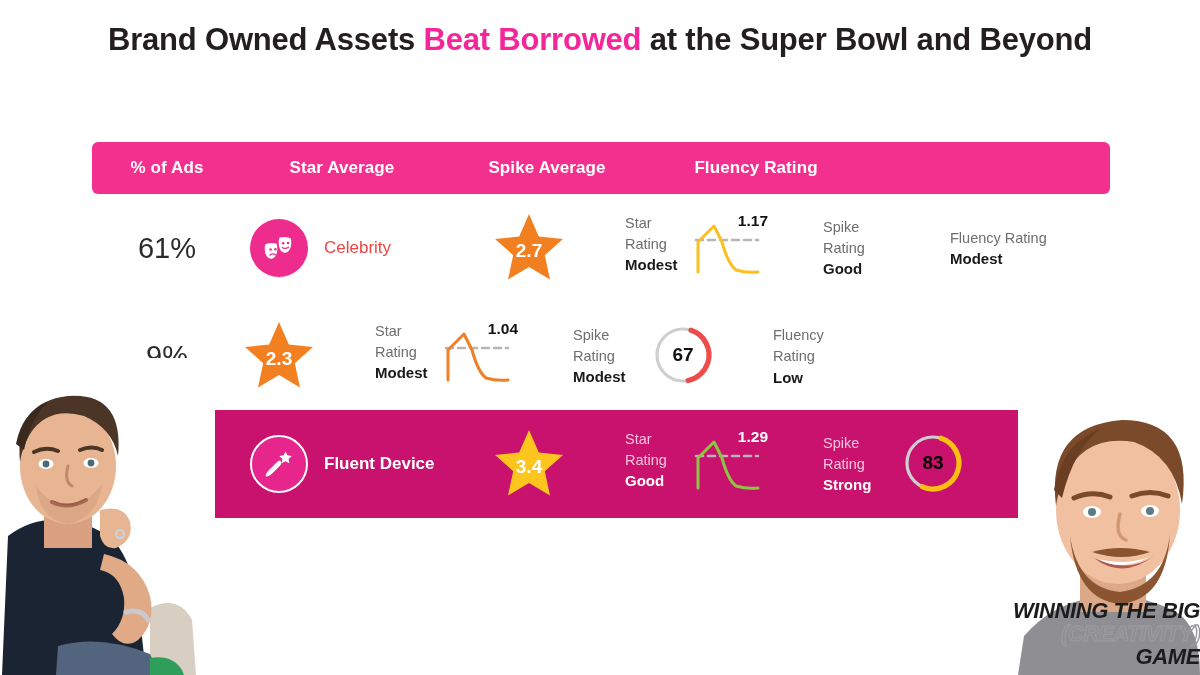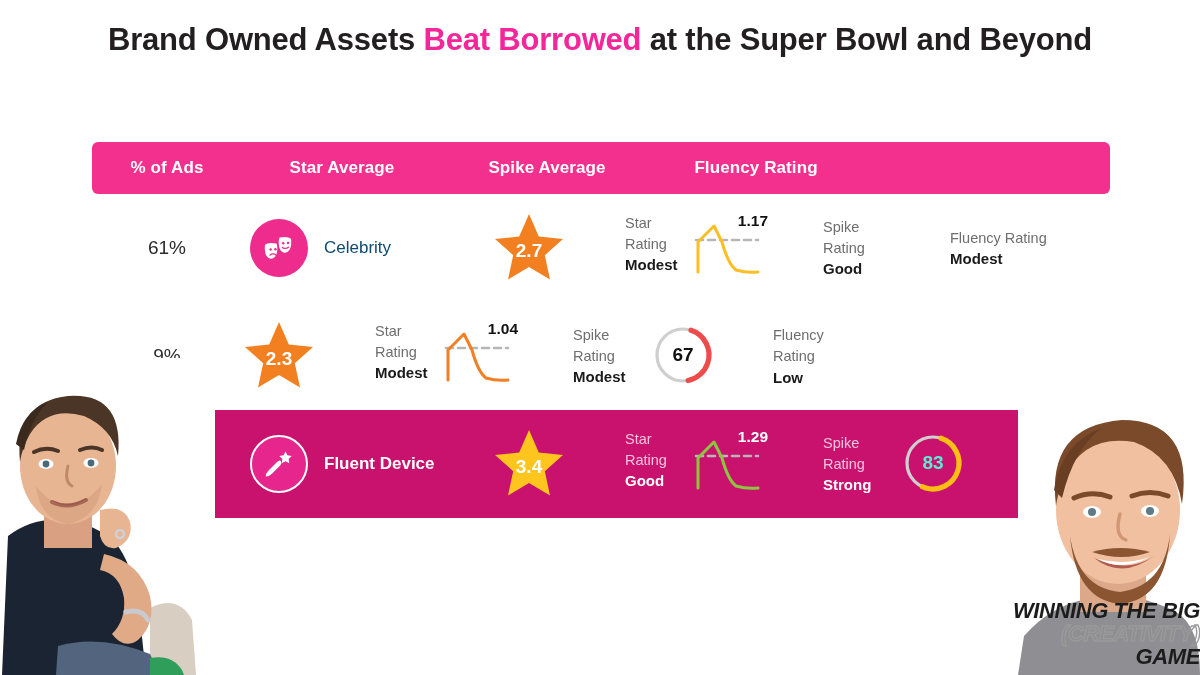--- a/index.html
+++ b/index.html
@@ -38,32 +38,32 @@
     width: 1018px; border-radius: 2px;
   }
 
   
   .c-pct   { width: 150px; text-align:center; }
   .c-feat  { width: 250px; }
   .c-star  { width: 200px; }
   .c-spike { width: 210px; }
   .c-flu   { width: 208px; }
 
-  .pct { font-size: 19px; color:#2b2b2b; font-weight: 400; }
+  .pct { font-size: 29px; color:#2b2b2b; font-weight: 400; }
   .datarow.hi .pct { color:#fff; }
 
   
   .featwrap { display:flex; align-items:center; gap: 16px; padding-left: 8px; }
   .ficon {
     width: 58px; height: 58px; border-radius: 50%;
     background: #EE2C8E; display:flex; align-items:center; justify-content:center;
     flex: 0 0 58px;
   }
   .datarow.hi .ficon { background:#E6268C; border: 2px solid #ffffff; }
-  .flabel { font-size: 17px; color:#0c4a6e; }
+  .flabel { font-size: 17px; color:#ef4444; }
   .datarow.hi .flabel { color:#fff; font-weight: 700; }
 
   
   .metric { display:flex; align-items:flex-start; gap: 11px; }
   .mtext { line-height: 1.32; margin-left: 48px; }
   .mtop { font-size: 14.5px; color:#6e6e6e; }
   .mbot { font-size: 15px; color:#1a1a1a; font-weight: 800; }
   .datarow.hi .mtop { color: #f3c3dd; }
   .datarow.hi .mbot { color: #ffffff; }
 
@@ -82,21 +82,21 @@
     font-size: 15.5px; font-weight: 800; color:#111; white-space: nowrap;
   }
   .datarow.hi .spikenum { color:#fff; }
 
   
   .gaugebox { position: relative; width: 62px; height: 62px; flex:0 0 62px; }
   .gaugenum {
     position:absolute; inset:0; display:flex; align-items:center; justify-content:center;
     font-size: 19px; font-weight: 800; color:#111;
   }
-  .datarow.hi .gaugenum { color:#5eead4; }
+  .datarow.hi .gaugenum { color:#000000; }
 
   
   .person { position:absolute; overflow:hidden; }
   .person svg { display:block; }
   #person-left  { left: 0px;  top: 358px; width: 215px; height: 317px; }
   #person-right { left: 1018px; top: 398px; width: 182px; height: 277px; }
 
   
   .logo {
     position:absolute; left:0; top: 600px; width: 1200px; text-align:right;

